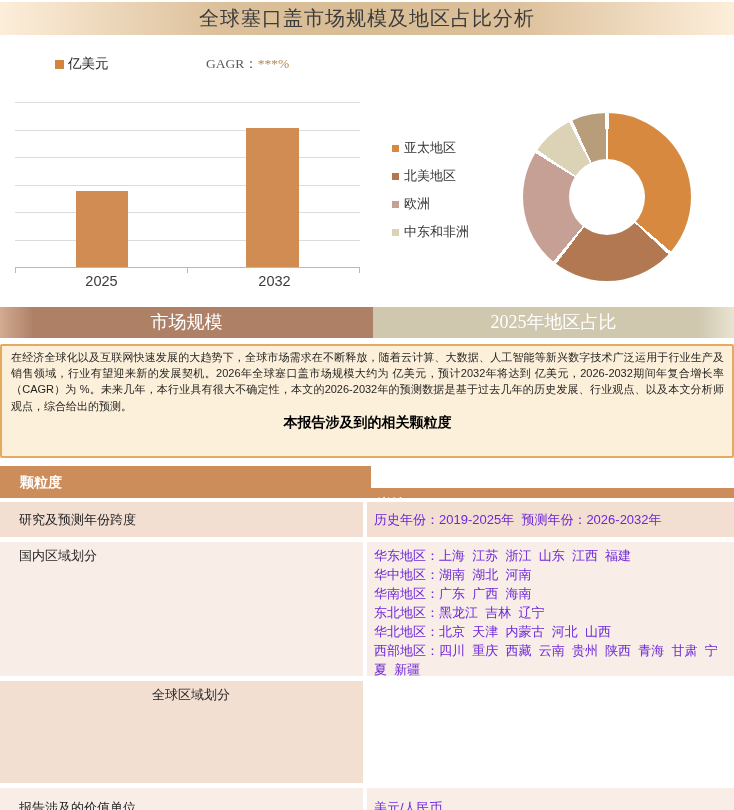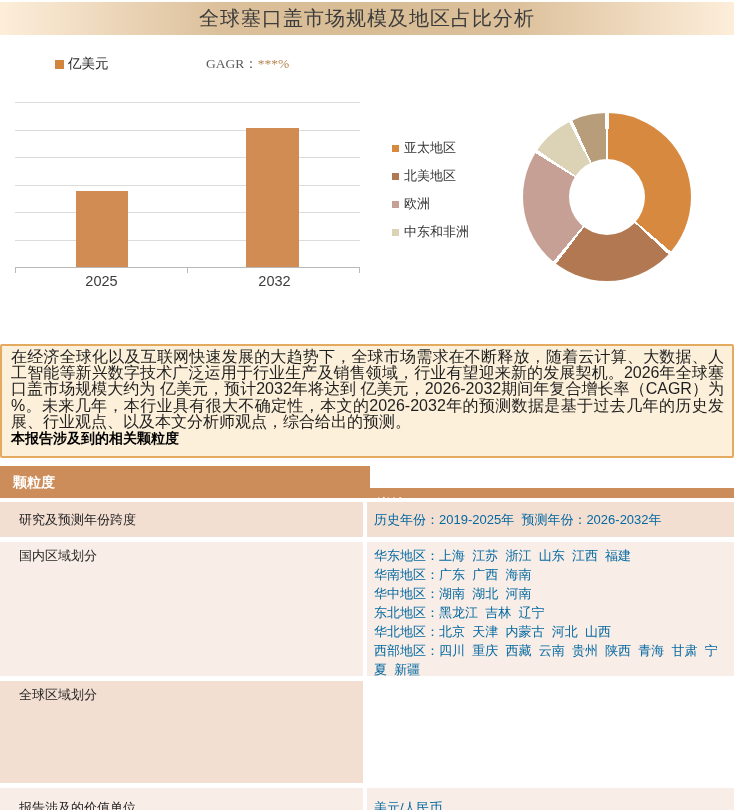--- a/index.html
+++ b/index.html
@@ -43,38 +43,38 @@
   
   .tabs{position:absolute;top:307px;left:0;width:734px;height:31px;display:flex;}
   .tab{height:31px;line-height:31px;text-align:center;color:#ffffff;font-size:18px;
        font-family:"Liberation Serif","DejaVu Serif",serif;cursor:pointer;}
   .tab-left{width:373px;background:linear-gradient(to right,#d2ab90 0,#ae8167 9%,#ae8167 100%);}
   .tab-right{width:361px;background:linear-gradient(to right,#cfc7ae 0,#cfc7ae 90%,#e9e3d2 100%);}
 
   
   .report-box{position:absolute;top:344px;left:0;width:734px;height:114px;box-sizing:border-box;
     background:#fdf0da;border:2px solid #e3aa60;border-radius:2px;padding:3px 8px 0 9px;overflow:hidden;}
-  .report-paragraph{font-size:16px;line-height:16.2px;color:#1f1f1f;text-align:justify;white-space:pre-wrap;}
-  .report-table-title{margin-top:1px;font-weight:bold;font-size:14px;line-height:15px;color:#000;}
+  .report-paragraph{font-size:11px;line-height:16.2px;color:#1f1f1f;text-align:justify;white-space:pre-wrap;}
+  .report-table-title{margin-top:1px;text-align:center;font-weight:bold;font-size:14px;line-height:15px;color:#000;}
 
   
   .gran-table{position:absolute;top:466px;left:0;width:734px;}
   .t-header{display:flex;height:32px;margin-bottom:4px;}
   .t-header .hcell{background:#cd8d5b;color:#fff;font-weight:bold;font-size:14px;line-height:32px;box-sizing:border-box;}
-  .hcell.h0{width:414px;padding-left:13px;margin-right:0;}
+  .hcell.h0{width:414px;padding-left:20px;margin-right:0;}
   .hcell.h1{width:407px;padding-left:7px;margin-top:22px;}
   .t-row{display:flex;margin-bottom:5px;}
   .t-row .cell{box-sizing:border-box;display:flex;flex-direction:column;justify-content:flex-start;}
   .t-row .cell-label{width:363px;margin-right:4px;padding-left:19px;font-size:13px;line-height:19px;color:#262626;}
-  .t-row .cell-details{width:367px;padding-left:7px;padding-right:16px;font-size:13px;line-height:19px;color:#0369a1;}
+  .t-row .cell-details{width:367px;padding-left:7px;padding-right:16px;font-size:13px;line-height:19px;color:#6d28d9;}
   .t-row.dark .cell{background:#f3ded2;}
   .t-row.light .cell{background:#f8ede7;}
   .t-row.r0{height:35px;} .t-row.r0 .cell{justify-content:center;}
   .t-row.r1{height:134px;} .t-row.r1 .cell{padding-top:4px;}
-  .t-row.r2{height:102px;}  .t-row.r2 .cell{padding-top:4px;}
+  .t-row.r2{height:102px;text-align:center;}  .t-row.r2 .cell{padding-top:4px;}
   .t-row.r3{height:45px;}  .t-row.r3 .cell{justify-content:center;padding-bottom:6px;}
   .detail-line{white-space:pre-wrap;}
 </style>
 </head>
 <body>
 
 <div class="page">
 
   <div class="title-bar">全球塞口盖市场规模及地区占比分析</div>
 
@@ -110,20 +110,24 @@
     <span class="sw" style="background: rgb(199, 160, 149);"></span>
     <span class="lg-label">欧洲</span>
   </div>
 
   <div class="legend-item">
     <span class="sw" style="background: rgb(220, 210, 181);"></span>
     <span class="lg-label">中东和非洲</span>
   </div>
 </div>
 
+  <div class="tabs">
+    <div class="tab tab-left">市场规模</div>
+    <div class="tab tab-right">2025年地区占比</div>
+  </div>
 
   <div class="report-box">
     <div class="report-paragraph">在经济全球化以及互联网快速发展的大趋势下，全球市场需求在不断释放，随着云计算、大数据、人工智能等新兴数字技术广泛运用于行业生产及销售领域，行业有望迎来新的发展契机。2026年全球塞口盖市场规模大约为 亿美元，预计2032年将达到 亿美元，2026-2032期间年复合增长率（CAGR）为 %。未来几年，本行业具有很大不确定性，本文的2026-2032年的预测数据是基于过去几年的历史发展、行业观点、以及本文分析师观点，综合给出的预测。</div>
     <div class="report-table-title">本报告涉及到的相关颗粒度</div>
   </div>
 
   <div class="gran-table" id="gran-table">
     <div class="t-header">
       <div class="hcell h0">颗粒度</div>
       <div class="hcell h1">详情</div>
@@ -133,22 +137,22 @@
     <div class="cell cell-label">研究及预测年份跨度</div>
     <div class="cell cell-details">
           <div class="detail-line">历史年份：2019-2025年  预测年份：2026-2032年</div>
         </div>
   </div>
 
   <div class="t-row light r1">
     <div class="cell cell-label">国内区域划分</div>
     <div class="cell cell-details">
           <div class="detail-line">华东地区：上海  江苏  浙江  山东  江西  福建</div>
+          <div class="detail-line">华中地区：湖南  湖北  河南</div>
           <div class="detail-line">华南地区：广东  广西  海南</div>
-          <div class="detail-line">华中地区：湖南  湖北  河南</div>
           <div class="detail-line">东北地区：黑龙江  吉林  辽宁</div>
           <div class="detail-line">华北地区：北京  天津  内蒙古  河北  山西</div>
           <div class="detail-line">西部地区：四川  重庆  西藏  云南  贵州  陕西  青海  甘肃  宁夏  新疆</div>
         </div>
   </div>
 
   <div class="t-row dark r2">
     <div class="cell cell-label">全球区域划分</div>
   </div>
 

